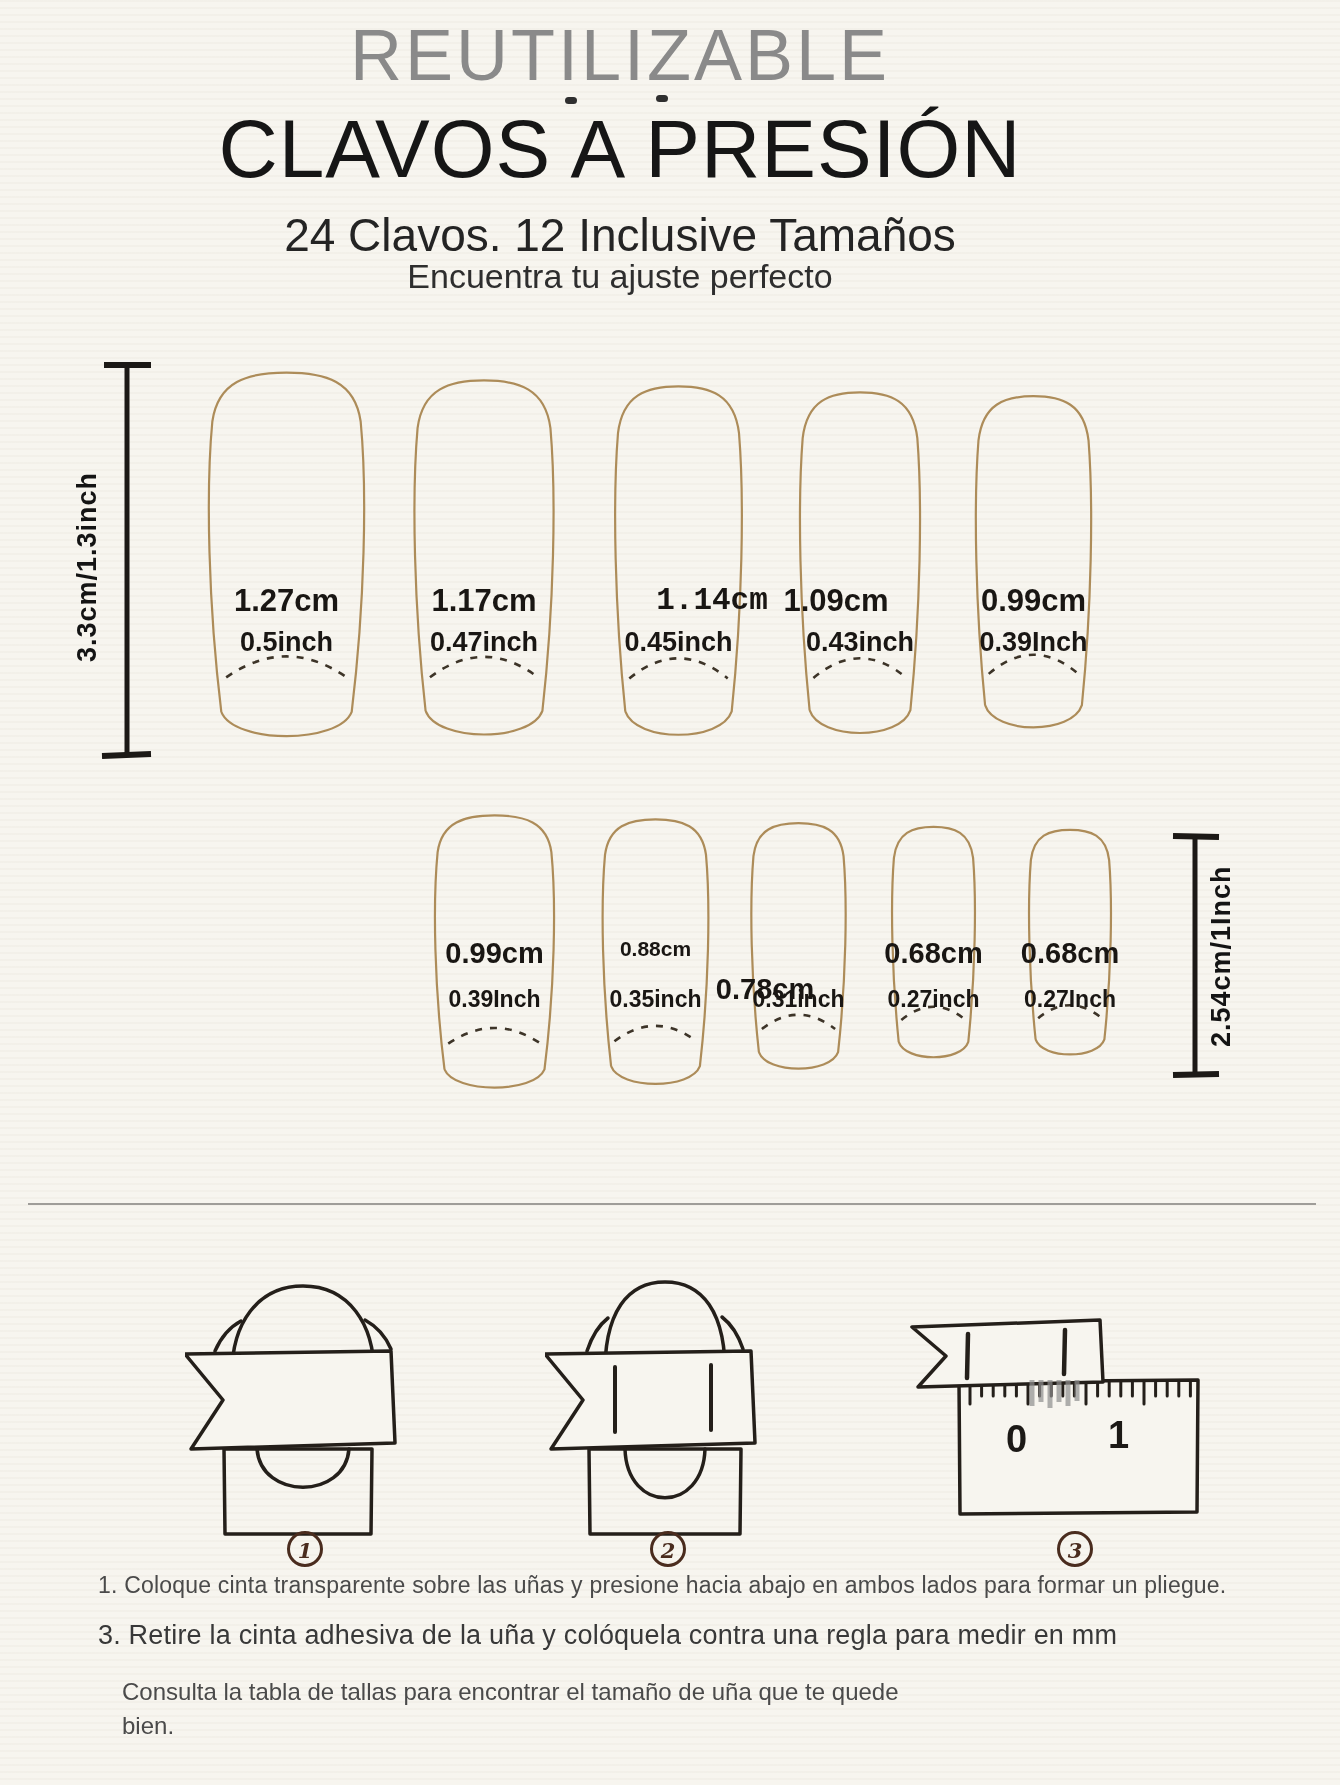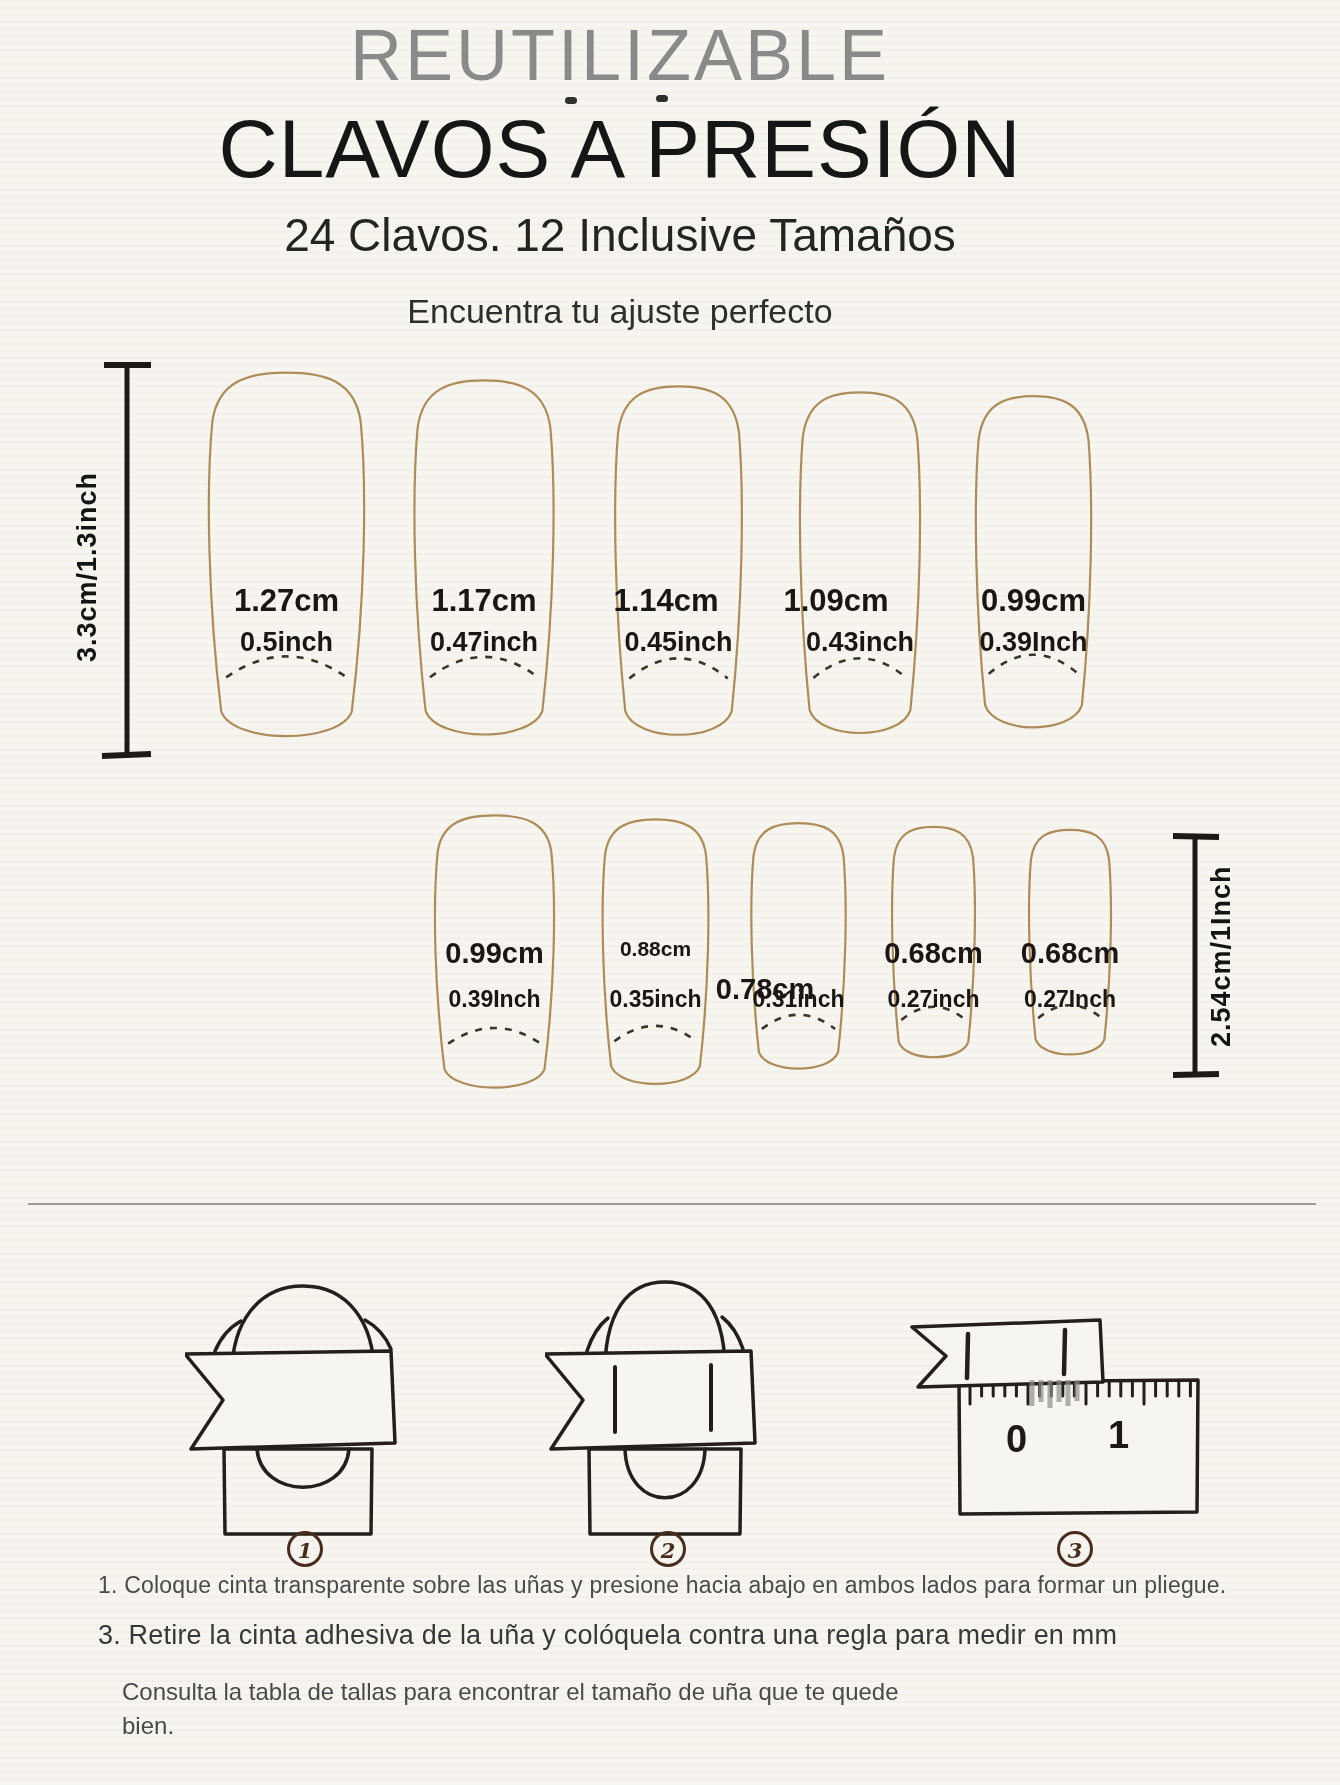--- a/index.html
+++ b/index.html
@@ -9,21 +9,21 @@
     background-color:#f7f5ef;
     background-image:repeating-linear-gradient(180deg,
       rgba(185,175,155,0.07) 0px, rgba(185,175,155,0.07) 2px,
       rgba(255,255,255,0) 2px, rgba(255,255,255,0) 7px);
   }
   .abs{position:absolute;}
   .ctr{left:0;width:1240px;text-align:center;}
   .eyebrow{top:14px;font-size:72px;font-weight:500;letter-spacing:3px;color:#8a8a8a;}
   .title{top:102px;font-size:82px;font-weight:500;letter-spacing:1px;color:#161616;}
   .subtitle{top:208px;font-size:46px;font-weight:400;color:#242424;}
-  .tagline{top:257px;font-size:34px;font-weight:400;color:#2e2e2e;margin-top:35px;}
+  .tagline{top:257px;font-size:34px;font-weight:400;color:#2e2e2e;}
   .artifact-dot{width:12px;height:7px;border-radius:4px;background:#2f2f2f;}
   .vlabel{
     writing-mode:vertical-rl;transform:rotate(180deg);
     font-size:27px;font-weight:600;color:#141414;text-align:center;letter-spacing:1px;
   }
   .nail-label{width:160px;text-align:center;color:#191613;font-weight:600;white-space:nowrap;}
   .divider{left:28px;top:1203px;width:1288px;height:2px;background:#9f9d99;}
   .badge{
     width:36px;height:36px;border:3.5px solid #4a2c1e;border-radius:50%;
     color:#4a2c1e;font-family:"DejaVu Serif","Liberation Serif",serif;
@@ -73,21 +73,21 @@
       <svg width="146" height="372" viewBox="0 0 146 372" class="abs" style="left:411px;top:376px;">
         <path d="M 14.600000000000001,334.8 C 2.92,230.64 0.73,119.04 6.569999999999999,52.080000000000005 C 11.68,13.020000000000001 37.96,4.464 73,4.464 C 108.03999999999999,4.464 134.32,13.020000000000001 139.43,52.080000000000005 C 145.27,119.04 143.07999999999998,230.64 131.4,334.8 C 119.72,366.42 26.279999999999998,366.42 14.600000000000001,334.8" stroke="#ad8c59" stroke-width="2.2" fill="none"></path>
         <path d="M 18.98,301.32 Q 73,260.4 127.02,301.32" stroke="#3d3428" stroke-width="2.6" stroke-dasharray="7 8" fill="none"></path>
       </svg>
       <div class="abs nail-label" style="left: 404px; top: 583px; font-size: 31px;">1.17cm</div>
       <div class="abs nail-label" style="left: 404px; top: 627px; font-size: 27px;">0.47inch</div>
       <svg width="133" height="366" viewBox="0 0 133 366" class="abs" style="left:612px;top:382px;">
         <path d="M 13.3,329.40000000000003 C 2.66,226.92 0.665,117.12 5.984999999999999,51.24 C 10.64,12.81 34.58,4.392 66.5,4.392 C 98.42,4.392 122.36,12.81 127.015,51.24 C 132.335,117.12 130.34,226.92 119.7,329.40000000000003 C 109.05999999999999,360.51 23.939999999999998,360.51 13.3,329.40000000000003" stroke="#ad8c59" stroke-width="2.2" fill="none"></path>
         <path d="M 17.29,296.46000000000004 Q 66.5,256.2 115.71,296.46000000000004" stroke="#3d3428" stroke-width="2.6" stroke-dasharray="7 8" fill="none"></path>
       </svg>
-      <div class="abs nail-label" style="left: 586px; top: 583px; font-size: 31px;">1.14cm</div>
+      <div class="abs nail-label" style="left: 632px; top: 583px; font-size: 31px; font-family: Liberation Mono, monospace;">1.14cm</div>
       <div class="abs nail-label" style="left: 598.5px; top: 627px; font-size: 27px;">0.45inch</div>
       <svg width="126" height="358" viewBox="0 0 126 358" class="abs" style="left:797px;top:388px;">
         <path d="M 12.600000000000001,322.2 C 2.52,221.96 0.63,114.56 5.67,50.120000000000005 C 10.08,12.530000000000001 32.76,4.296 63,4.296 C 93.24,4.296 115.92,12.530000000000001 120.33,50.120000000000005 C 125.37,114.56 123.48,221.96 113.4,322.2 C 103.32,352.63 22.68,352.63 12.600000000000001,322.2" stroke="#ad8c59" stroke-width="2.2" fill="none"></path>
         <path d="M 16.38,289.98 Q 63,250.6 109.62,289.98" stroke="#3d3428" stroke-width="2.6" stroke-dasharray="7 8" fill="none"></path>
       </svg>
       <div class="abs nail-label" style="left: 756px; top: 583px; font-size: 31px;">1.09cm</div>
       <div class="abs nail-label" style="left: 780px; top: 627px; font-size: 27px;">0.43inch</div>
       <svg width="121" height="348" viewBox="0 0 121 348" class="abs" style="left:973px;top:392px;">
         <path d="M 12.100000000000001,313.2 C 2.42,215.76 0.605,111.36 5.444999999999999,48.720000000000006 C 9.68,12.180000000000001 31.46,4.176 60.5,4.176 C 89.53999999999999,4.176 111.32000000000001,12.180000000000001 115.55499999999999,48.720000000000006 C 120.395,111.36 118.58,215.76 108.9,313.2 C 99.22,342.78 21.779999999999998,342.78 12.100000000000001,313.2" stroke="#ad8c59" stroke-width="2.2" fill="none"></path>
         <path d="M 15.73,281.88 Q 60.5,243.6 105.27,281.88" stroke="#3d3428" stroke-width="2.6" stroke-dasharray="7 8" fill="none"></path>

